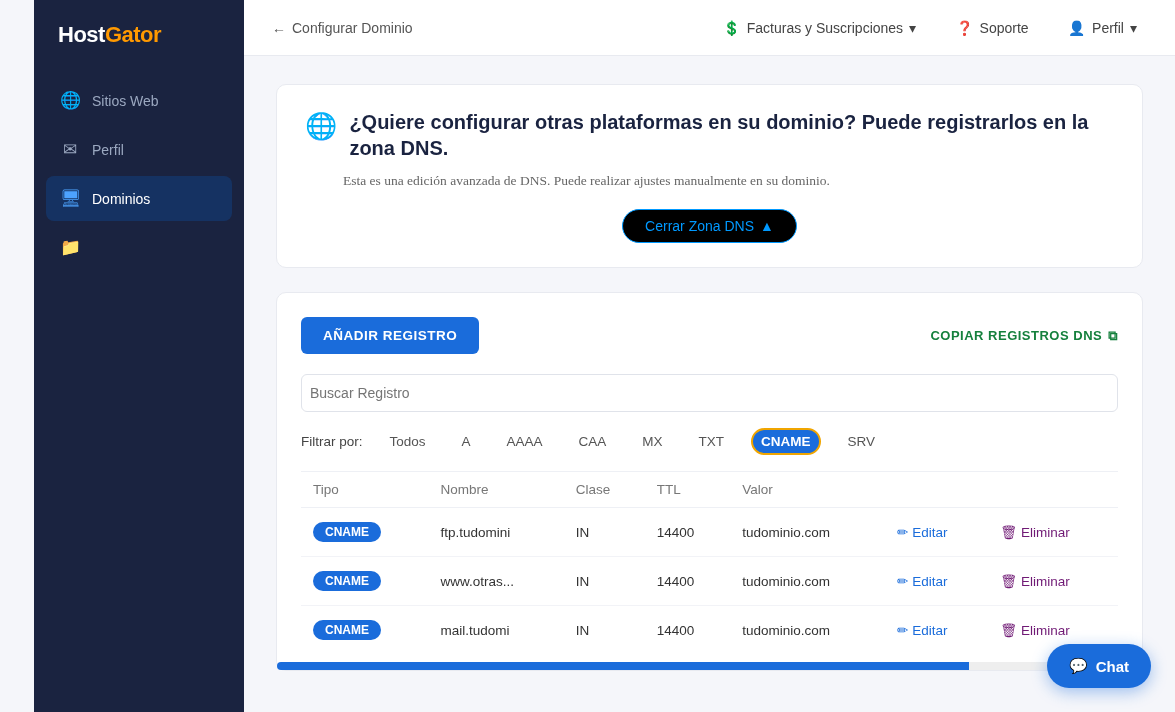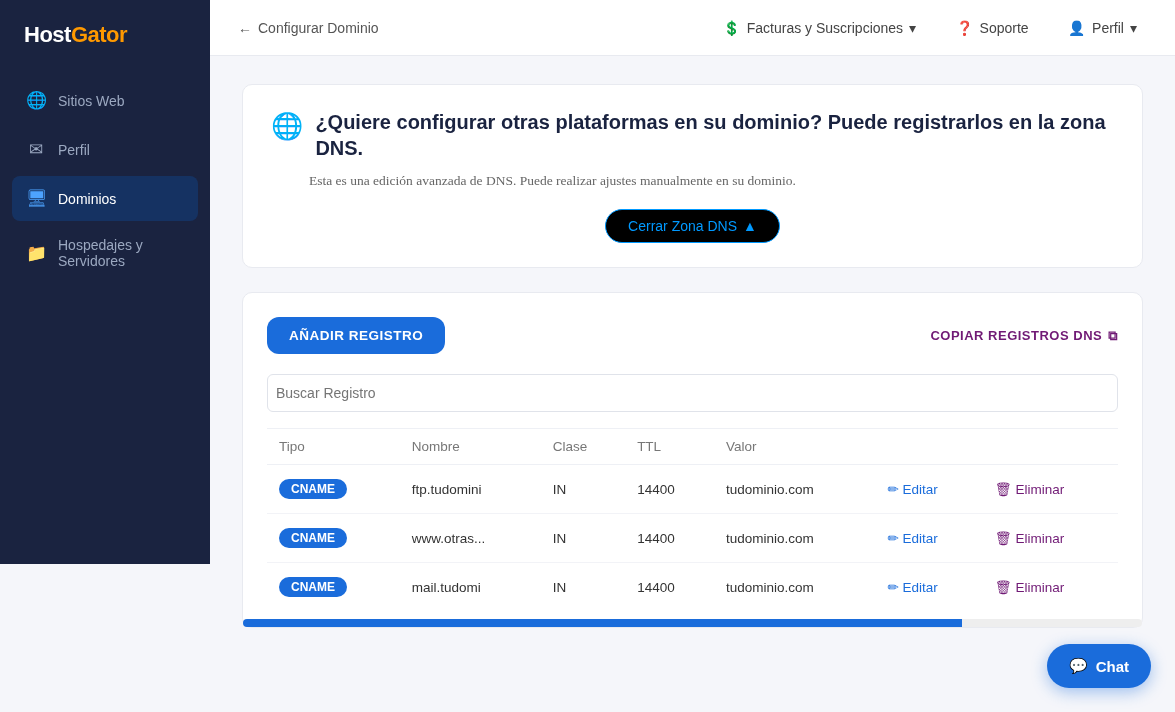--- a/index.html
+++ b/index.html
@@ -6,21 +6,22 @@
     body { font-family: -apple-system, BlinkMacSystemFont, 'Segoe UI', sans-serif; display: flex; height: 712px; width: 1175px; overflow: hidden; background: #f5f6fa; }
 
     
     .sidebar {
       width: 210px;
       background: #1a2340;
       color: #fff;
       display: flex;
       flex-direction: column;
       flex-shrink: 0;
-      height: 564px;
+      height: 712px;
+      margin-left: 34px;
     }
     .sidebar-logo {
       padding: 22px 24px;
       font-size: 22px;
       font-weight: 800;
       color: #fff;
       letter-spacing: -0.5px;
     }
     .sidebar-logo span { color: #f90; }
     .sidebar-nav { display: flex; flex-direction: column; gap: 4px; padding: 8px 12px; }
@@ -117,30 +118,30 @@
       padding: 24px 24px 0;
     }
     .dns-table-header {
       display: flex; align-items: center; justify-content: space-between;
       margin-bottom: 20px;
     }
     .add-record-btn {
       background: #1a6cdb;
       color: #fff;
       border: none;
-      border-radius: 12px;
+      border-radius: 6px;
       padding: 11px 22px;
       font-size: 13.5px;
       font-weight: 700;
       letter-spacing: 0.5px;
       cursor: pointer;
     }
     .copy-records-btn {
       display: flex; align-items: center; gap: 6px;
-      color: #701a75; font-size: 13px; cursor: pointer; font-weight: 600;
+      color: #15803d; font-size: 13px; cursor: pointer; font-weight: 600;
       text-transform: uppercase; letter-spacing: 0.5px;
     }
 
     
     .dns-search {
       width: 100%;
       border: 1.5px solid #e0e3ea;
       border-radius: 6px;
       padding: 10px 8px;
       font-size: 14px;
@@ -245,21 +246,20 @@
     <div class="sidebar-item">
       <span class="sidebar-icon">✉</span>
       <span class="sidebar-item-label">Perfil</span>
     </div>
     <div class="sidebar-item active">
       <span class="sidebar-icon">🖥</span>
       <span class="sidebar-item-label">Dominios</span>
     </div>
     <div class="sidebar-item">
       <span class="sidebar-icon">📁</span>
-      <span class="sidebar-item-label">Hospedajes y Servidores</span>
     </div>
   </div>
 </nav>
 
 <div class="main">
 
   <div class="topnav">
     <div class="topnav-back">
       <span>←</span>
       <span>Configurar Dominio</span>
@@ -302,20 +302,31 @@
         <button class="add-record-btn">AÑADIR REGISTRO</button>
         <div class="copy-records-btn">
           <span>COPIAR REGISTROS DNS</span>
           <span>⧉</span>
         </div>
       </div>
 
       <input class="dns-search" type="text" placeholder="Buscar Registro" style="">
 
       
+      <div class="filter-bar">
+        <span class="filter-label">Filtrar por:</span>
+        <span class="filter-chip">Todos</span>
+        <span class="filter-chip">A</span>
+        <span class="filter-chip">AAAA</span>
+        <span class="filter-chip">CAA</span>
+        <span class="filter-chip">MX</span>
+        <span class="filter-chip">TXT</span>
+        <span class="filter-chip active">CNAME</span>
+        <span class="filter-chip">SRV</span>
+      </div>
 
       
       <table class="dns-table">
         <thead>
           <tr>
             <th>Tipo</th>
             <th>Nombre</th>
             <th>Clase</th>
             <th>TTL</th>
             <th>Valor</th>

